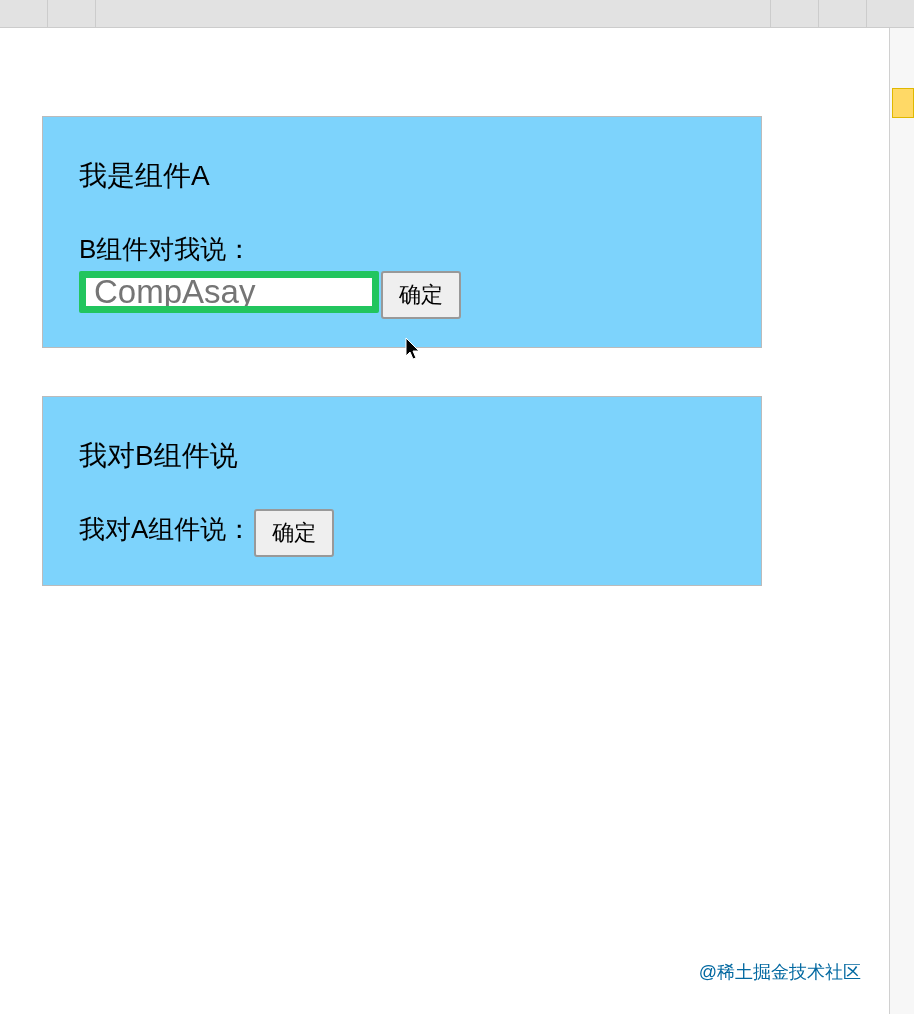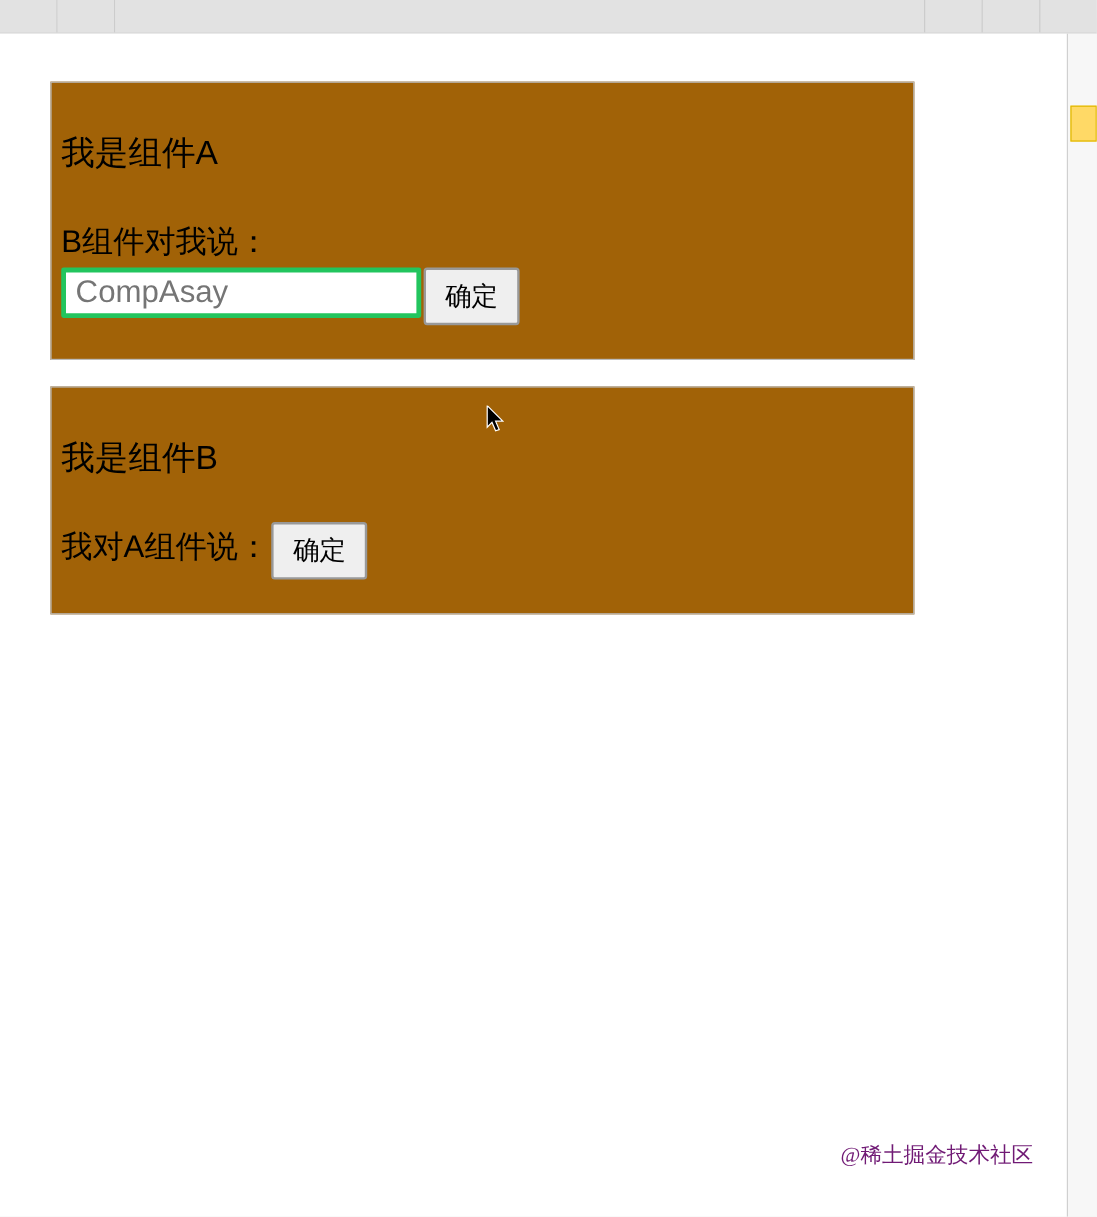--- a/index.html
+++ b/index.html
@@ -60,48 +60,49 @@
       width: 22px;
       height: 30px;
       background: #ffd966;
       border: 1px solid #e0b800;
     }
     .content {
       padding: 40px 18px 20px 42px;
     }
     .component-box {
       border: 1px solid #bbb;
-      padding: 40px 20px 28px 8px;
+      padding: 40px 20px 28px 36px;
       margin-bottom: 22px;
       width: 720px;
-      background: #a16207;
+      background: #7dd3fc;
+      margin-top: 48px;
     }
     .comp-title {
       font-size: 28px;
       font-weight: normal;
       margin-bottom: 34px;
       color: #000;
     }
     .comp-line {
       font-size: 26px;
       line-height: 1.6;
       color: #000;
       display: flex;
       align-items: flex-start;
       flex-wrap: wrap;
     }
     .comp-label {
       white-space: nowrap;
     }
     .text-input {
-      font-size: 26px;
+      font-size: 33px;
       padding: 4px 8px;
       width: 300px;
       height: 42px;
-      border: 4px solid #22c55e;
+      border: 7px solid #22c55e;
       border-radius: 2px;
       color: #888;
       font-family: inherit;
       margin-right: 0;
     }
     .confirm-btn {
       font-size: 22px;
       height: 48px;
       padding: 4px 16px;
       background: #efefef;
@@ -116,24 +117,24 @@
       left: 405px;
       top: 338px;
       width: 18px;
       height: 24px;
       pointer-events: none;
       z-index: 100;
     }
     .watermark {
       position: absolute;
       right: 28px;
-      bottom: 40px;
+      bottom: 30px;
       font-size: 18px;
-      color: #701a75;
-      font-family: Liberation Serif, serif;
+      color: #0369a1;
+      font-family: Liberation Sans, sans-serif;
     }
   </style>
 </head>
 <body>
 
 <div class="toolbar">
   <div class="toolbar-btn"></div>
   <div class="toolbar-btn"></div>
   <div class="toolbar-btn wide"></div>
   <div class="toolbar-right">
@@ -152,21 +153,21 @@
         <span class="comp-label">B组件对我说：</span>
         <span></span>
       </div>
       <div class="comp-line">
         <input type="text" class="text-input" placeholder="CompAsay" style="">
         <button class="confirm-btn">确定</button>
       </div>
     </div>
 
     <div class="component-box">
-      <h3 class="comp-title">我是组件B</h3>
+      <h3 class="comp-title">我对B组件说</h3>
       <div class="comp-line">
         <span class="comp-label">我对A组件说：</span>
         <button class="confirm-btn">确定</button>
       </div>
     </div>
 
   </div>
 
   <div class="watermark">@稀土掘金技术社区</div>
 </div>

